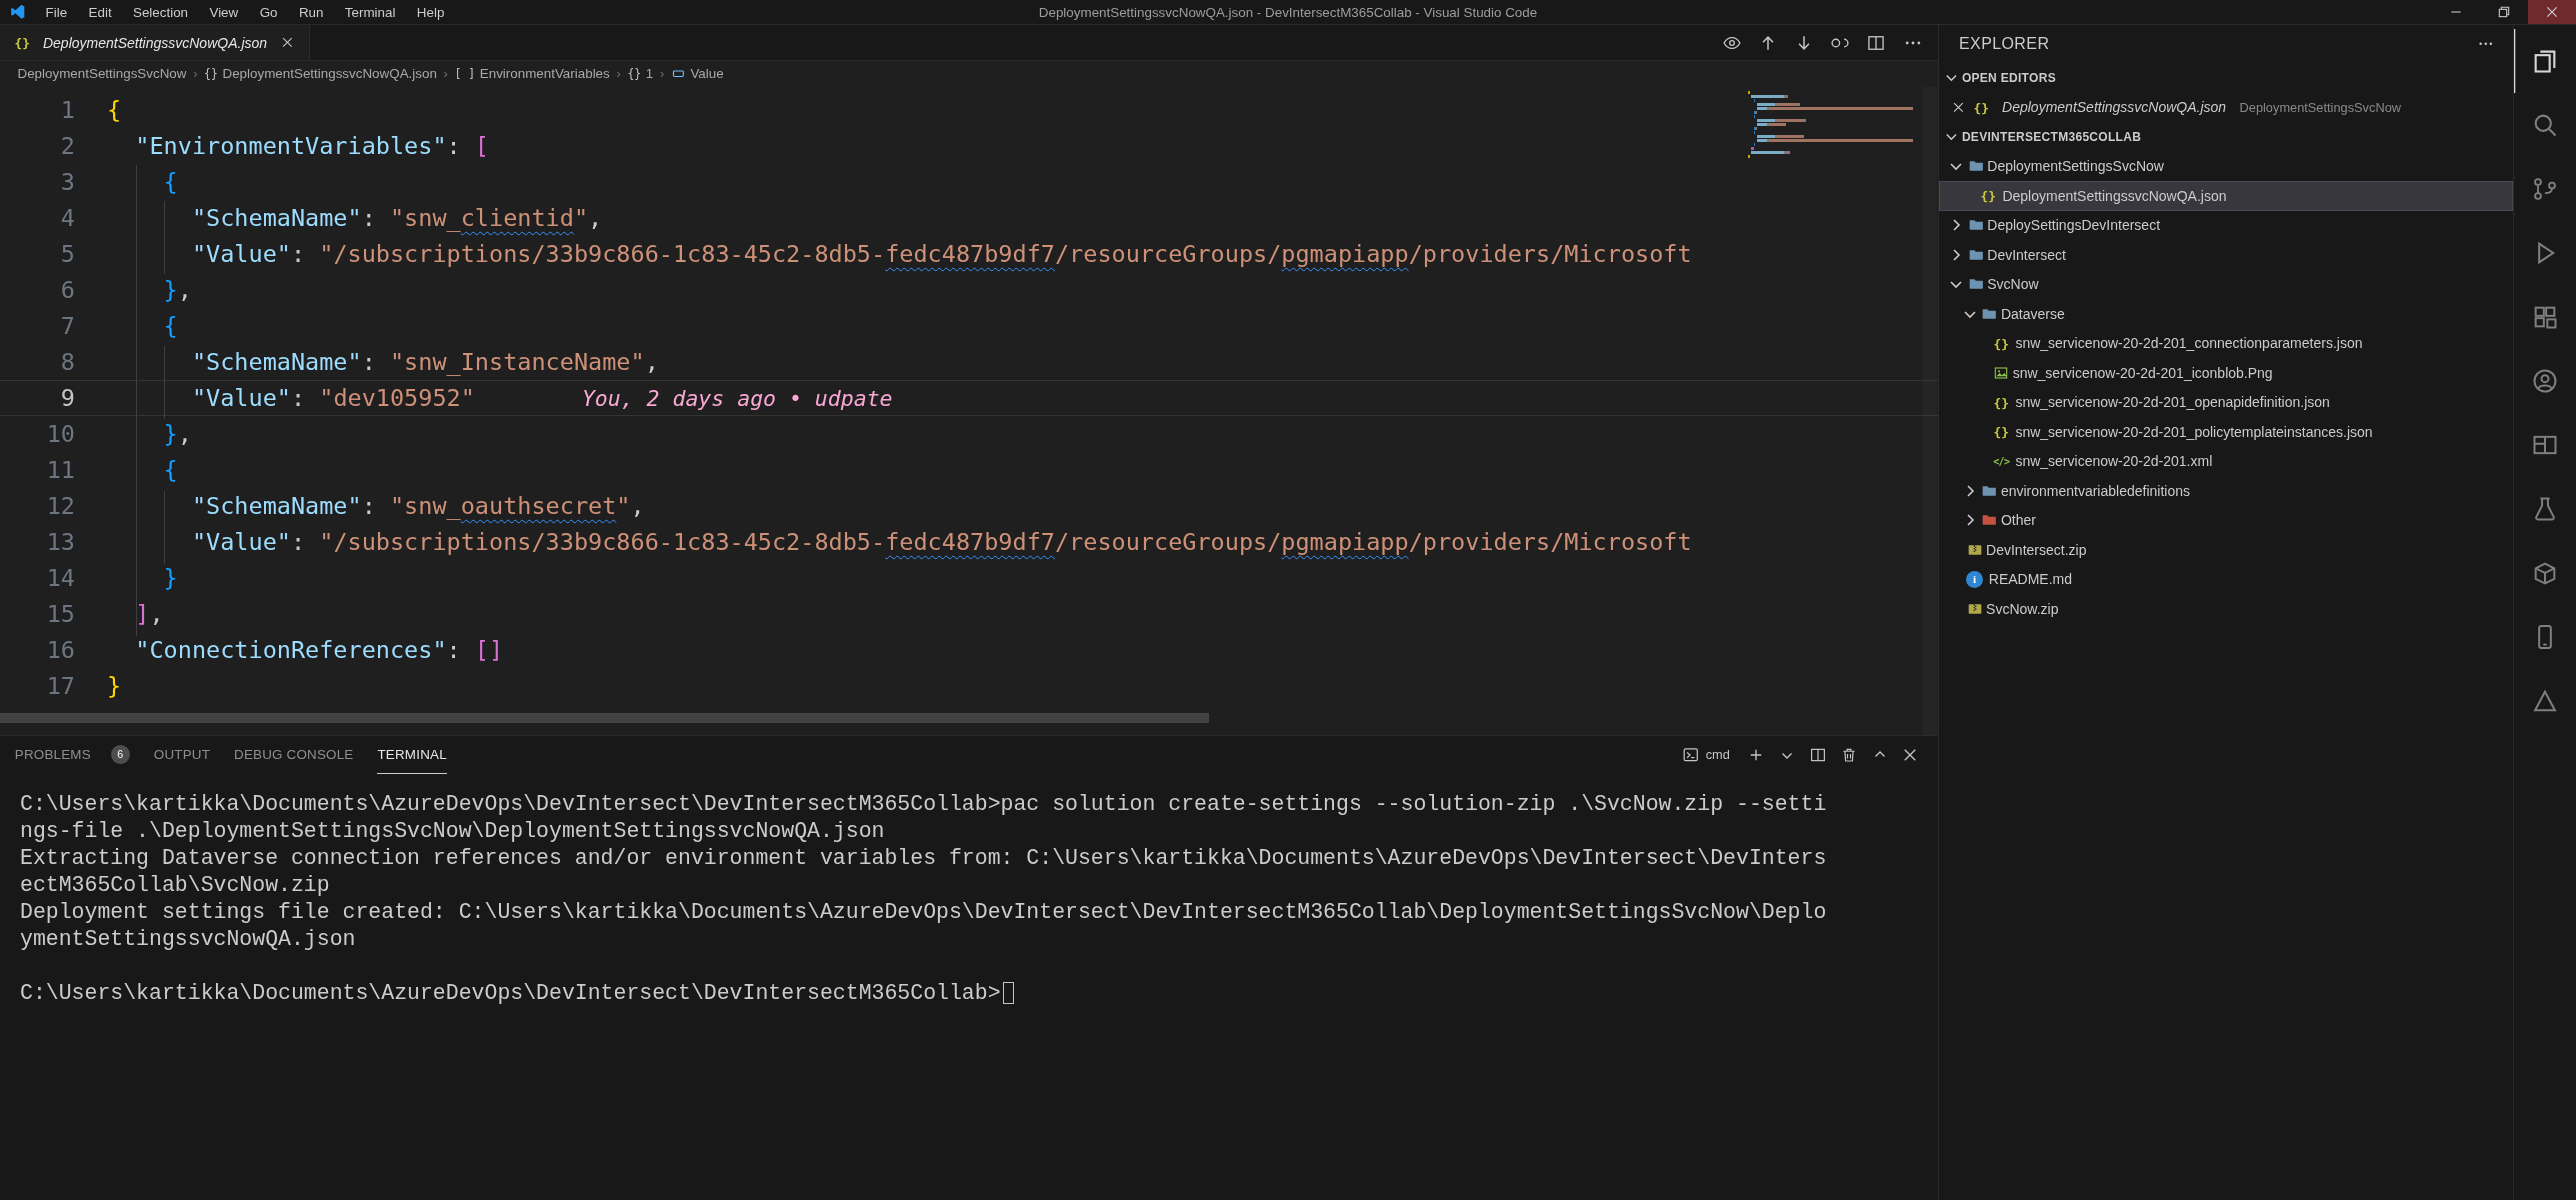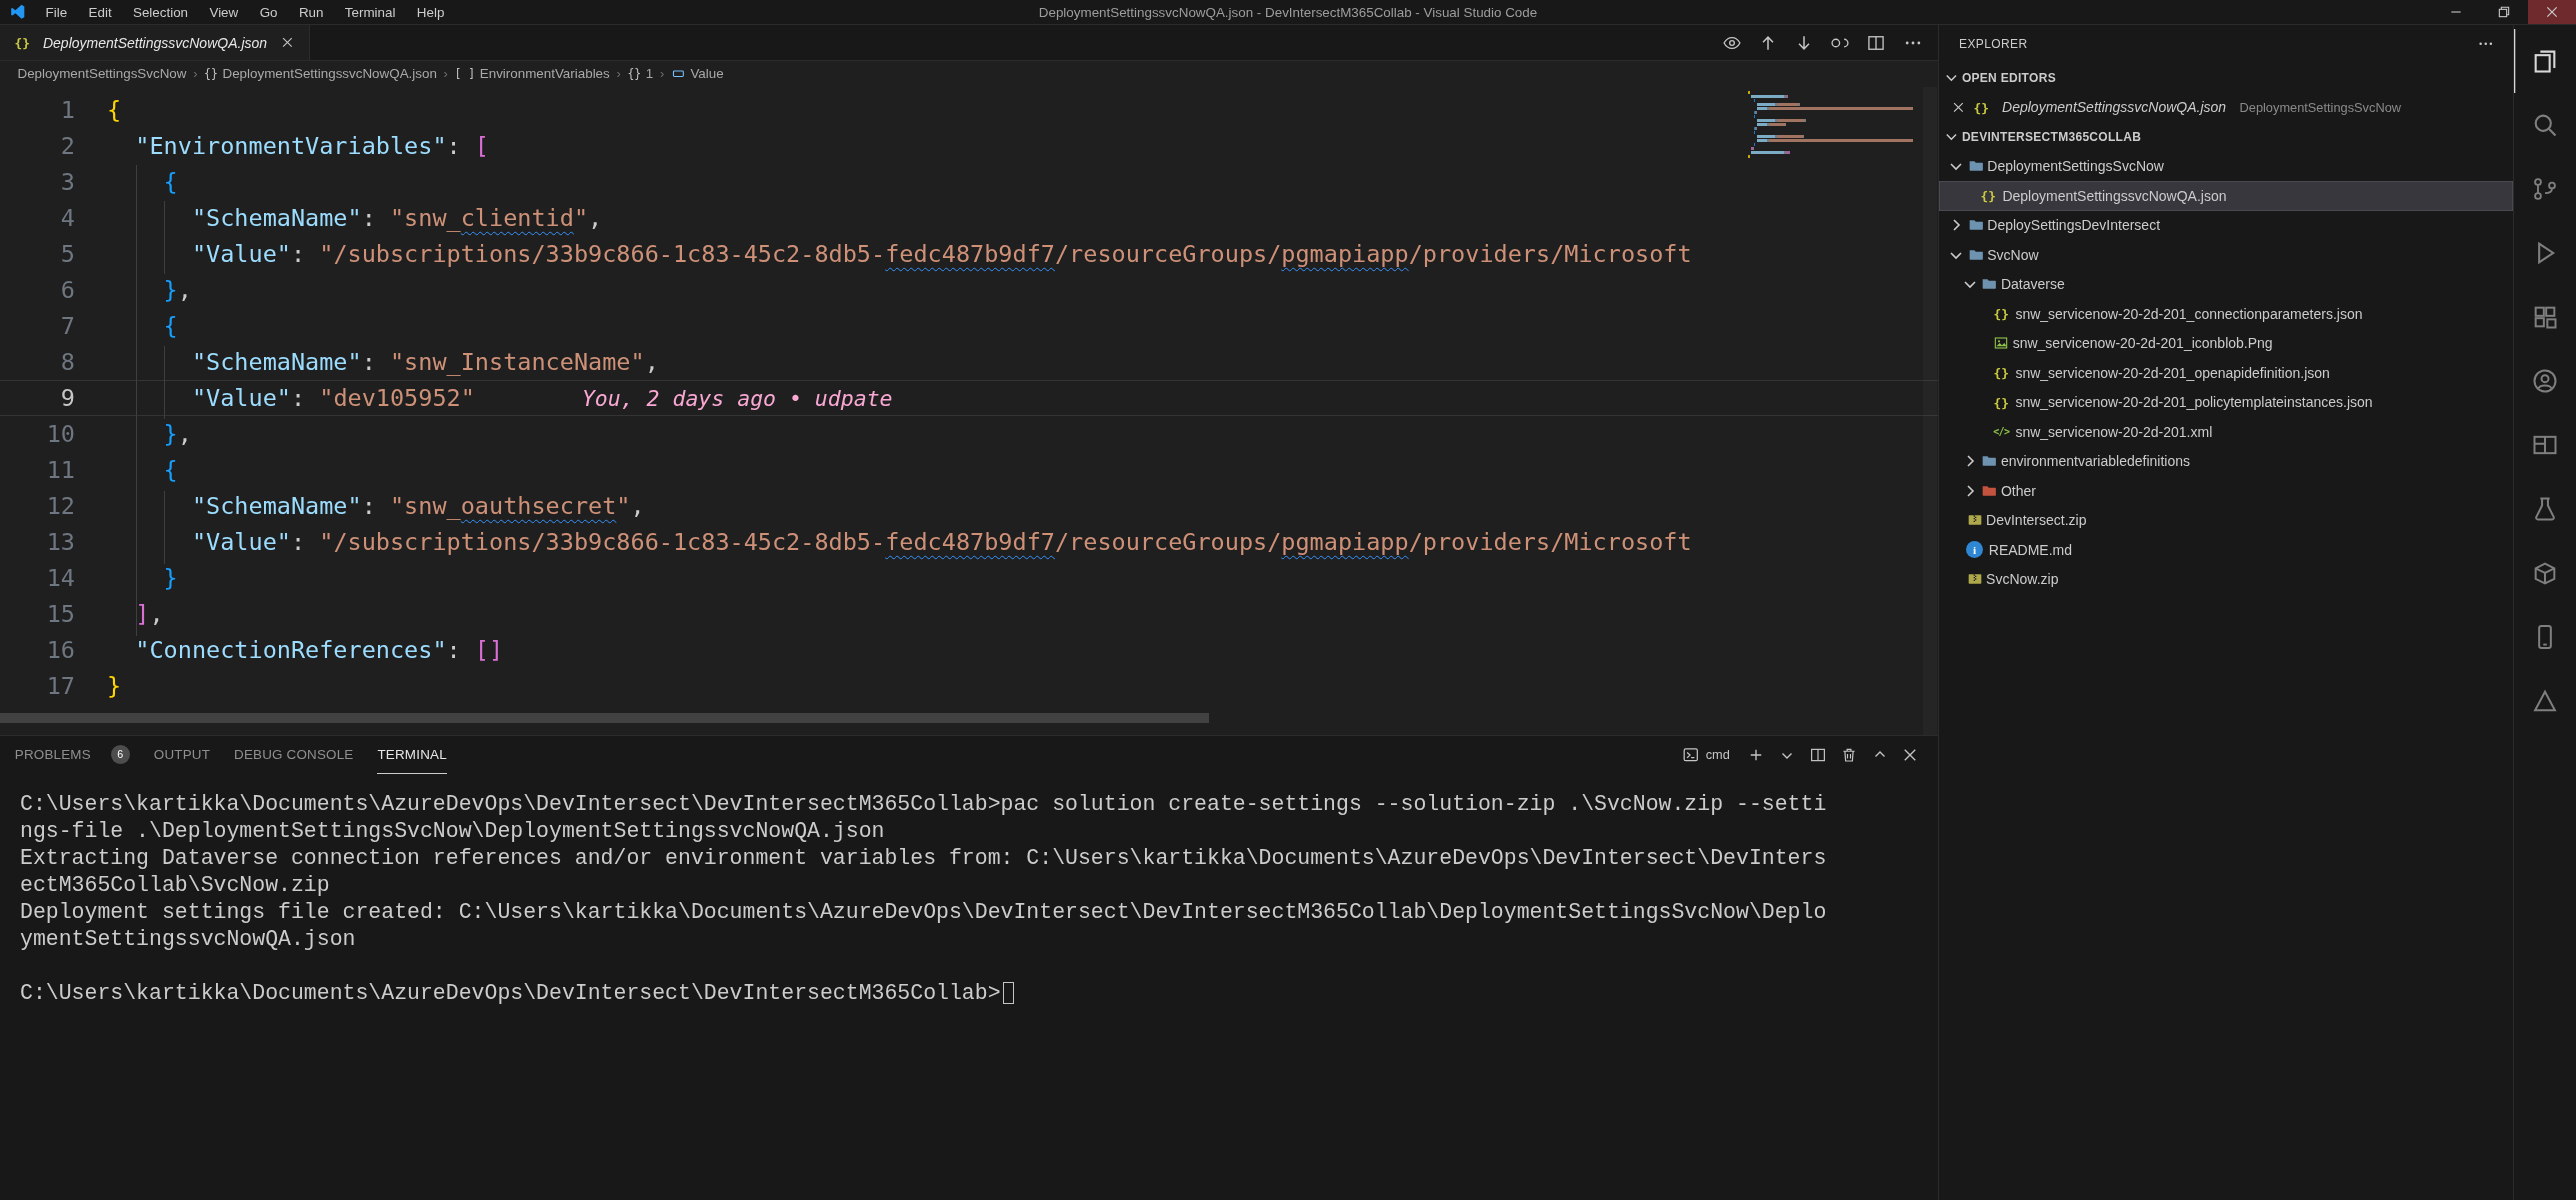--- a/index.html
+++ b/index.html
@@ -80,21 +80,21 @@
   .shell-item { display:flex; align-items:center; gap:6px; font-size:12.8px; padding:2.7px 8px; }
   .panel-toolbar .ticon { width:25.5px; height:25.5px; display:flex; align-items:center; justify-content:center; }
   .panel-toolbar svg { width:18px; height:18px; }
   .shell-item svg { width:17.5px; height:17.5px; }
   .terminal { flex:1; padding:17.5px 0 0 20px; font-family:"Liberation Mono", monospace; font-size:21.5px;
     line-height:27px; color:#cccccc; white-space:pre; overflow:hidden; }
   .cursor { display:inline-block; width:11.4px; height:22px; border:1.3px solid #c5c5c5; vertical-align:-4.7px; margin-left:2px; }
 
   
   .sidebar-header { height:38px; flex:none; display:flex; align-items:center; padding:0 14.8px 0 20px;
-    color:#cccccc; font-size:12px; letter-spacing:0.4px; }
+    color:#cccccc; font-size:16px; letter-spacing:0.4px; }
   .sidebar-header .more { margin-left:auto; width:24px; height:24px; display:flex; align-items:center; justify-content:center; }
   .sidebar-header svg { width:17.5px; height:17.5px; }
   .section-header { height:29.5px; flex:none; display:flex; align-items:center; gap:2.7px; padding-left:5.4px;
     color:#cccccc; font-weight:bold; font-size:12px; letter-spacing:0.3px; }
   .section-header svg { width:14.8px; height:14.8px; }
   .open-editor-row { height:29.5px; flex:none; display:flex; align-items:center; gap:6.7px; padding-left:12px; font-size:14px; }
   .open-editor-row .oe-close svg { width:14.8px; height:14.8px; }
   .oe-name { font-style:italic; color:#cccccc; white-space:nowrap; }
   .oe-desc { color:#8a8a8a; font-size:12.8px; margin-left:6.7px; white-space:nowrap; overflow:hidden; }
   .tree { flex:1; overflow:hidden; }
@@ -448,20 +448,33 @@
           <span class="icon fi" style="color: rgb(109, 147, 177);">
             <svg viewBox="0 0 24 24" fill="currentColor">
               <path d="M2.5 5h7.2l2 2.3h9.8a.8.8 0 01.8.8V18a1 1 0 01-1 1H3.5a1 1 0 01-1-1V5z"></path>
             </svg>
           </span>
           <span class="tree-label">DeploySettingsDevIntersect</span>
         </div>
         <div class="tree-row" style="padding-left: 9.4px;">
           <span class="icon">
             <svg viewBox="0 0 16 16" fill="none" stroke="currentColor" stroke-width="1.6">
+              <path d="M6 3l5 5-5 5"></path>
+            </svg>
+          </span>
+          <span class="icon fi" style="color: rgb(109, 147, 177);">
+            <svg viewBox="0 0 24 24" fill="currentColor">
+              <path d="M2.5 5h7.2l2 2.3h9.8a.8.8 0 01.8.8V18a1 1 0 01-1 1H3.5a1 1 0 01-1-1V5z"></path>
+            </svg>
+          </span>
+          <span class="tree-label">DevIntersect</span>
+        </div>
+        <div class="tree-row" style="padding-left: 9.4px;">
+          <span class="icon">
+            <svg viewBox="0 0 16 16" fill="none" stroke="currentColor" stroke-width="1.6">
               <path d="M3 6l5 5 5-5"></path>
             </svg>
           </span>
           <span class="icon fi" style="color: rgb(109, 147, 177);">
             <svg viewBox="0 0 24 24" fill="currentColor">
               <path d="M2.5 5h7.2l2 2.3h9.8a.8.8 0 01.8.8V18a1 1 0 01-1 1H3.5a1 1 0 01-1-1V5z"></path>
             </svg>
           </span>
           <span class="tree-label">SvcNow</span>
         </div>

